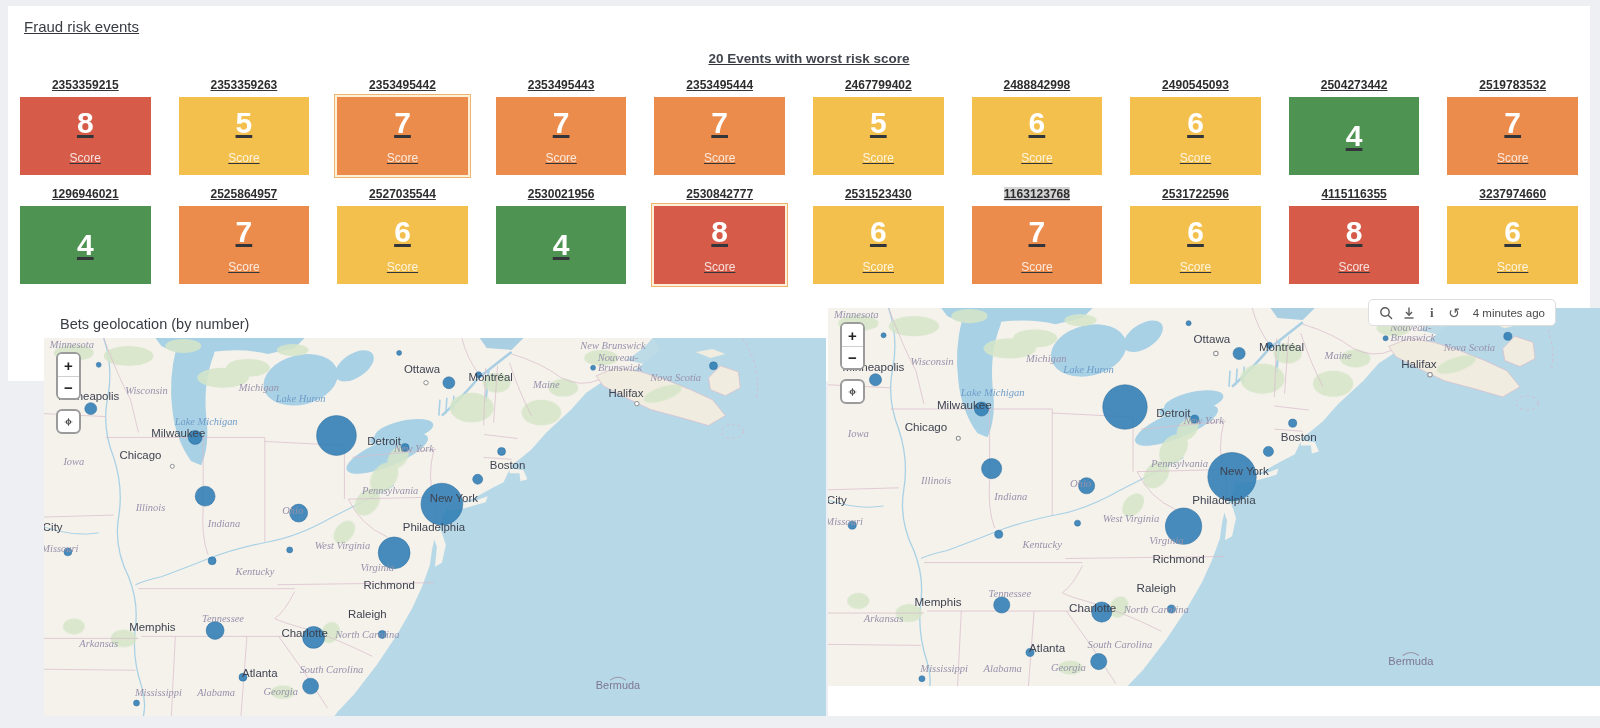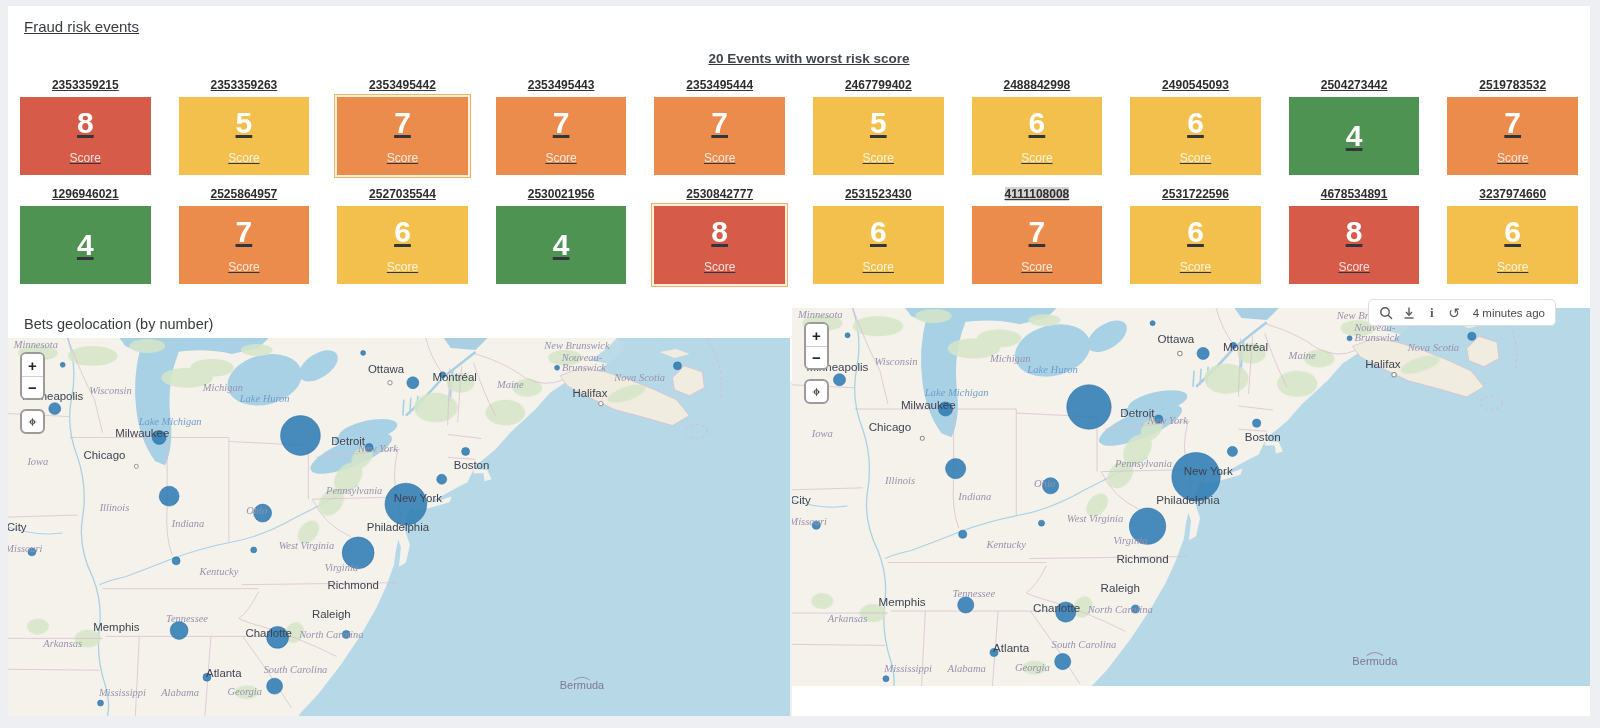--- a/index.html
+++ b/index.html
@@ -46,21 +46,21 @@
   }
   .tb-icon { width:15px; height:15px; display:flex; align-items:center; justify-content:center;
              color:#5a5a5a; font-size:13px; cursor:pointer; }
   .tb-icon svg { display:block; }
   .tb-info { font-family:"Liberation Serif", serif; font-weight:bold; font-size:13px; }
   .tb-hist { font-size:14px; line-height:1; }
   .tb-time { font-size:11.5px; color:#4a4a4a; margin-left:3px; white-space:nowrap; }
   
   .maps-row { position:absolute; left:8px; top:308px; display:flex; gap:2px; }
   .map-panel { background:#fff; height:408px; overflow:hidden; }
-  .map-panel.left  { width:782px; }
+  .map-panel.left  { width:782px;margin-left:36px; }
   .map-panel.right { width:798px; }
   .map-title { font-size:14.5px; color:#383c42; padding:8px 0 6px 16px; height:30px; }
   .map-holder { width:100%; height:378px; position:relative; overflow:hidden; }
   .map-holder svg { display:block; }
   
   .city-lbl  { font-family:"Liberation Sans",sans-serif; font-size:11.5px; fill:#3e4350; }
   .state-lbl { font-family:"Liberation Serif",serif; font-style:italic; font-size:10.5px; fill:#9792ab; }
   .water-lbl { font-family:"Liberation Serif",serif; font-style:italic; font-size:10.5px; fill:#6f9dc9; }
   .misc-lbl  { font-family:"Liberation Sans",sans-serif; font-size:11px; fill:#7d7890; }
   .bubble { fill:#2e7cb4; fill-opacity:0.88; stroke:#26699c; stroke-width:0.5; cursor:pointer; }
@@ -209,37 +209,37 @@
 
   <div class="cell">
     <div class="cell-id"><span>2531523430</span></div>
     <div class="card lvl-yellow" style="background-color: rgb(243, 192, 77);">
       <div class="score-num">6</div>
       <div class="score-lbl">Score</div>
     </div>
   </div>
 
   <div class="cell">
-    <div class="cell-id"><span class="hl">4111108008</span></div>
+    <div class="cell-id"><span class="hl">1163123768</span></div>
     <div class="card lvl-orange" style="background-color: rgb(236, 140, 76);">
       <div class="score-num">7</div>
       <div class="score-lbl">Score</div>
     </div>
   </div>
 
   <div class="cell">
     <div class="cell-id"><span>2531722596</span></div>
     <div class="card lvl-yellow" style="background-color: rgb(243, 192, 77);">
       <div class="score-num">6</div>
       <div class="score-lbl">Score</div>
     </div>
   </div>
 
   <div class="cell">
-    <div class="cell-id"><span>4678534891</span></div>
+    <div class="cell-id"><span>4115116355</span></div>
     <div class="card lvl-red" style="background-color: rgb(214, 92, 73);">
       <div class="score-num">8</div>
       <div class="score-lbl">Score</div>
     </div>
   </div>
 
   <div class="cell">
     <div class="cell-id"><span>3237974660</span></div>
     <div class="card lvl-yellow" style="background-color: rgb(243, 192, 77);">
       <div class="score-num">6</div>

